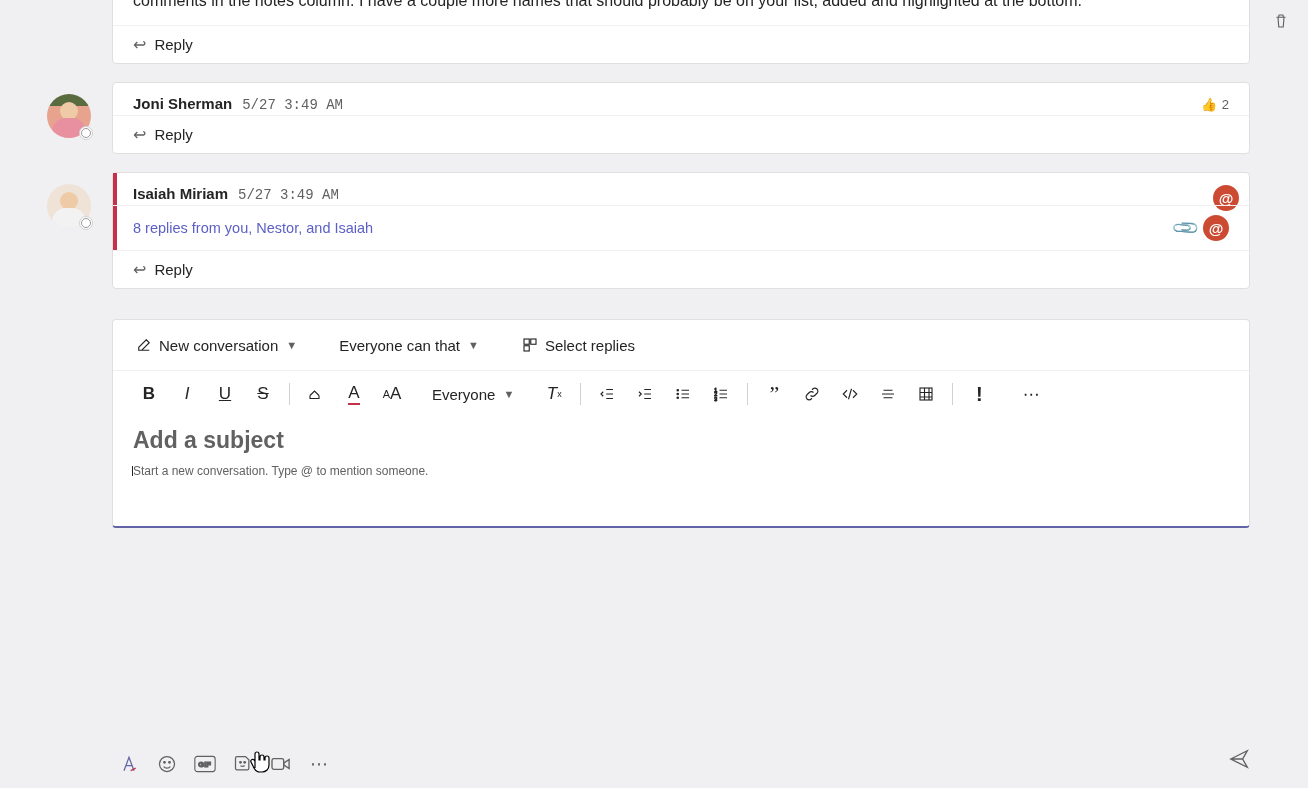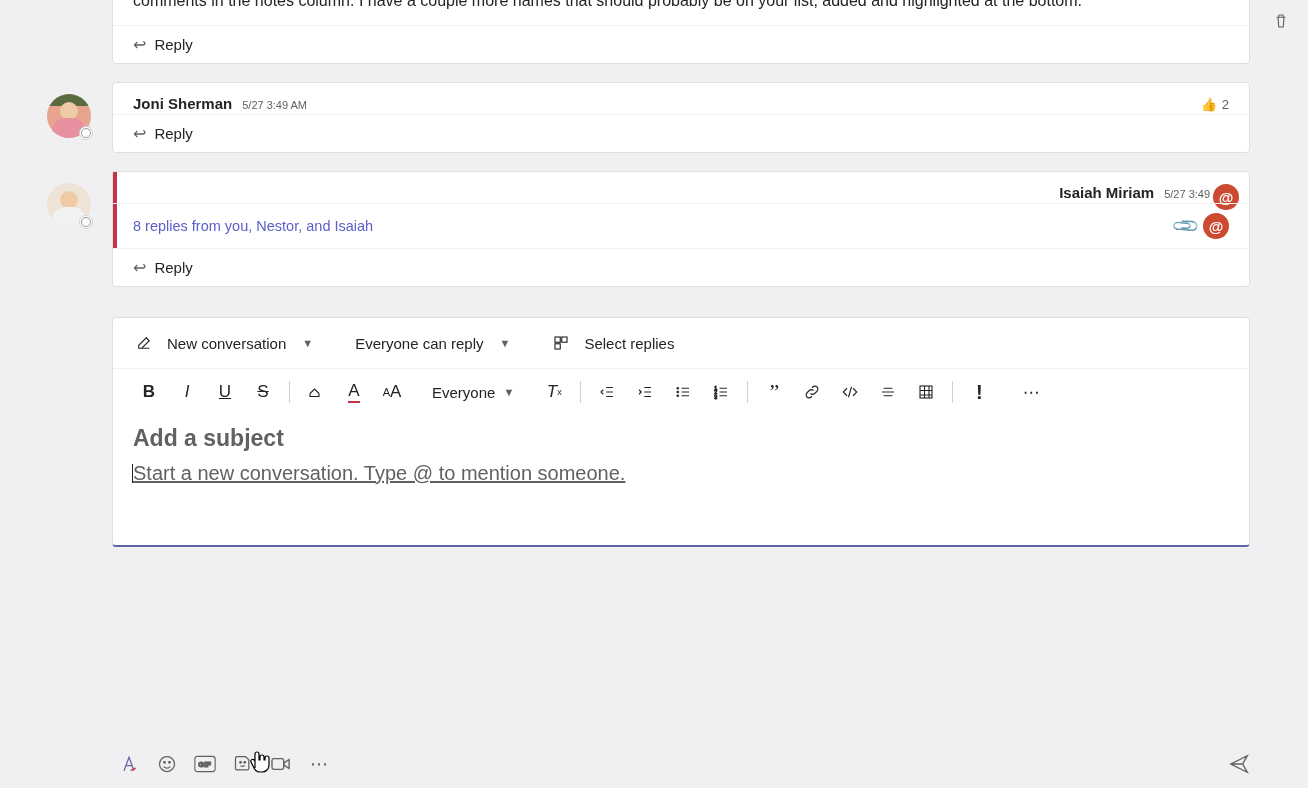--- a/index.html
+++ b/index.html
@@ -78,29 +78,29 @@
       position:absolute;
       left:0;top:0;bottom:0;
       width:4px;
       background:#c4314b;
     }
     .msg-header {
       display: flex;
       align-items: baseline;
       gap: 10px;
       padding: 12px 20px 2px 20px;
-      justify-content: flex-end;
     }
     .author {
       font-weight: 600;
       font-size: 15px;
     }
     .timestamp {
       color: #616161;
-      font-size: 11px;
+      font-size: 14px;
+      font-family: Liberation Mono, monospace;
     }
     .reactions {
       margin-left: auto;
       display:flex;
       align-items:center;
       gap:4px;
       color:#616161;
       font-size:13px;
     }
     .msg-body {
@@ -168,21 +168,21 @@
       border-bottom:2px solid #6264a7;
     }
     .compose-top {
       display:flex;
       align-items:center;
       gap:6px;
       padding:12px 18px 12px 18px;
       border-bottom:1px solid #f0eff1;
     }
     .compose-top-item {
-      display:flex;align-items:center;gap:14px;
+      display:flex;align-items:center;gap:6px;
       padding:4px 4px;
       font-size:15px;
       color:#242424;
       cursor:pointer;
     }
     .chev { font-size:11px; color:#616161; margin-left:2px;}
     .compose-toolbar {
       display:flex;
       align-items:center;
       gap:2px;
@@ -199,46 +199,45 @@
     .tb-sep {
       width:1px;height:22px;background:#d1d1d1;margin:0 6px;
     }
     .paragraph-dd {
       padding:4px 6px;
       font-size:15px;
       color:#242424;
       display:flex;align-items:center;gap:6px;cursor:pointer;
     }
     .compose-body {
-      padding: 10px 20px 60px 20px;
+      padding: 10px 20px 48px 20px;
     }
     .subject-ph {
       font-size:23px;
       font-weight:600;
       color:#616161;
       margin-bottom:10px;
     }
     .body-ph {
-      font-size:20px;
+      font-size:12px;
       color:#616161;
       position:relative;
-      text-decoration:underline;
     }
     .body-ph::before{
       content:"";
       position:absolute;
       left:-1px;top:2px;bottom:2px;width:1px;background:#242424;
     }
     .bottom-bar {
       position:absolute;
       bottom:8px;
       left:112px;
       right:58px;
       display:flex;
-      align-items:center;
+      align-items:flex-start;
       gap:4px;
     }
     .bottom-icon {
       width:34px;height:32px;
       display:flex;align-items:center;justify-content:center;
       color:#616161;
       font-size:18px;
       cursor:pointer;
     }
     .bottom-icon.accent { color:#6264a7; }
@@ -331,21 +330,21 @@
     <div class="compose-top">
       <span class="compose-top-item">
         <svg width="18" height="18" viewBox="0 0 24 24" fill="none" stroke="currentColor" stroke-width="1.5">
             <path d="M5 19h14M15 5l4 4L9 19H5v-4L15 5z"></path>
           </svg>
         <span>New conversation</span>
         <span class="chev">▼</span>
       </span>
       <span style="width:22px;"></span>
       <span class="compose-top-item">
-        <span>Everyone can reply</span>
+        <span>Everyone can that</span>
         <span class="chev">▼</span>
       </span>
       <span style="width:22px;"></span>
       <span class="compose-top-item">
         <svg width="18" height="18" viewBox="0 0 24 24" fill="none" stroke="currentColor" stroke-width="1.5">
             <rect x="4" y="4" width="7" height="7"></rect>
             <rect x="13" y="4" width="7" height="7"></rect>
             <rect x="4" y="13" width="7" height="7"></rect>
           </svg>
         <span>Select replies</span>

